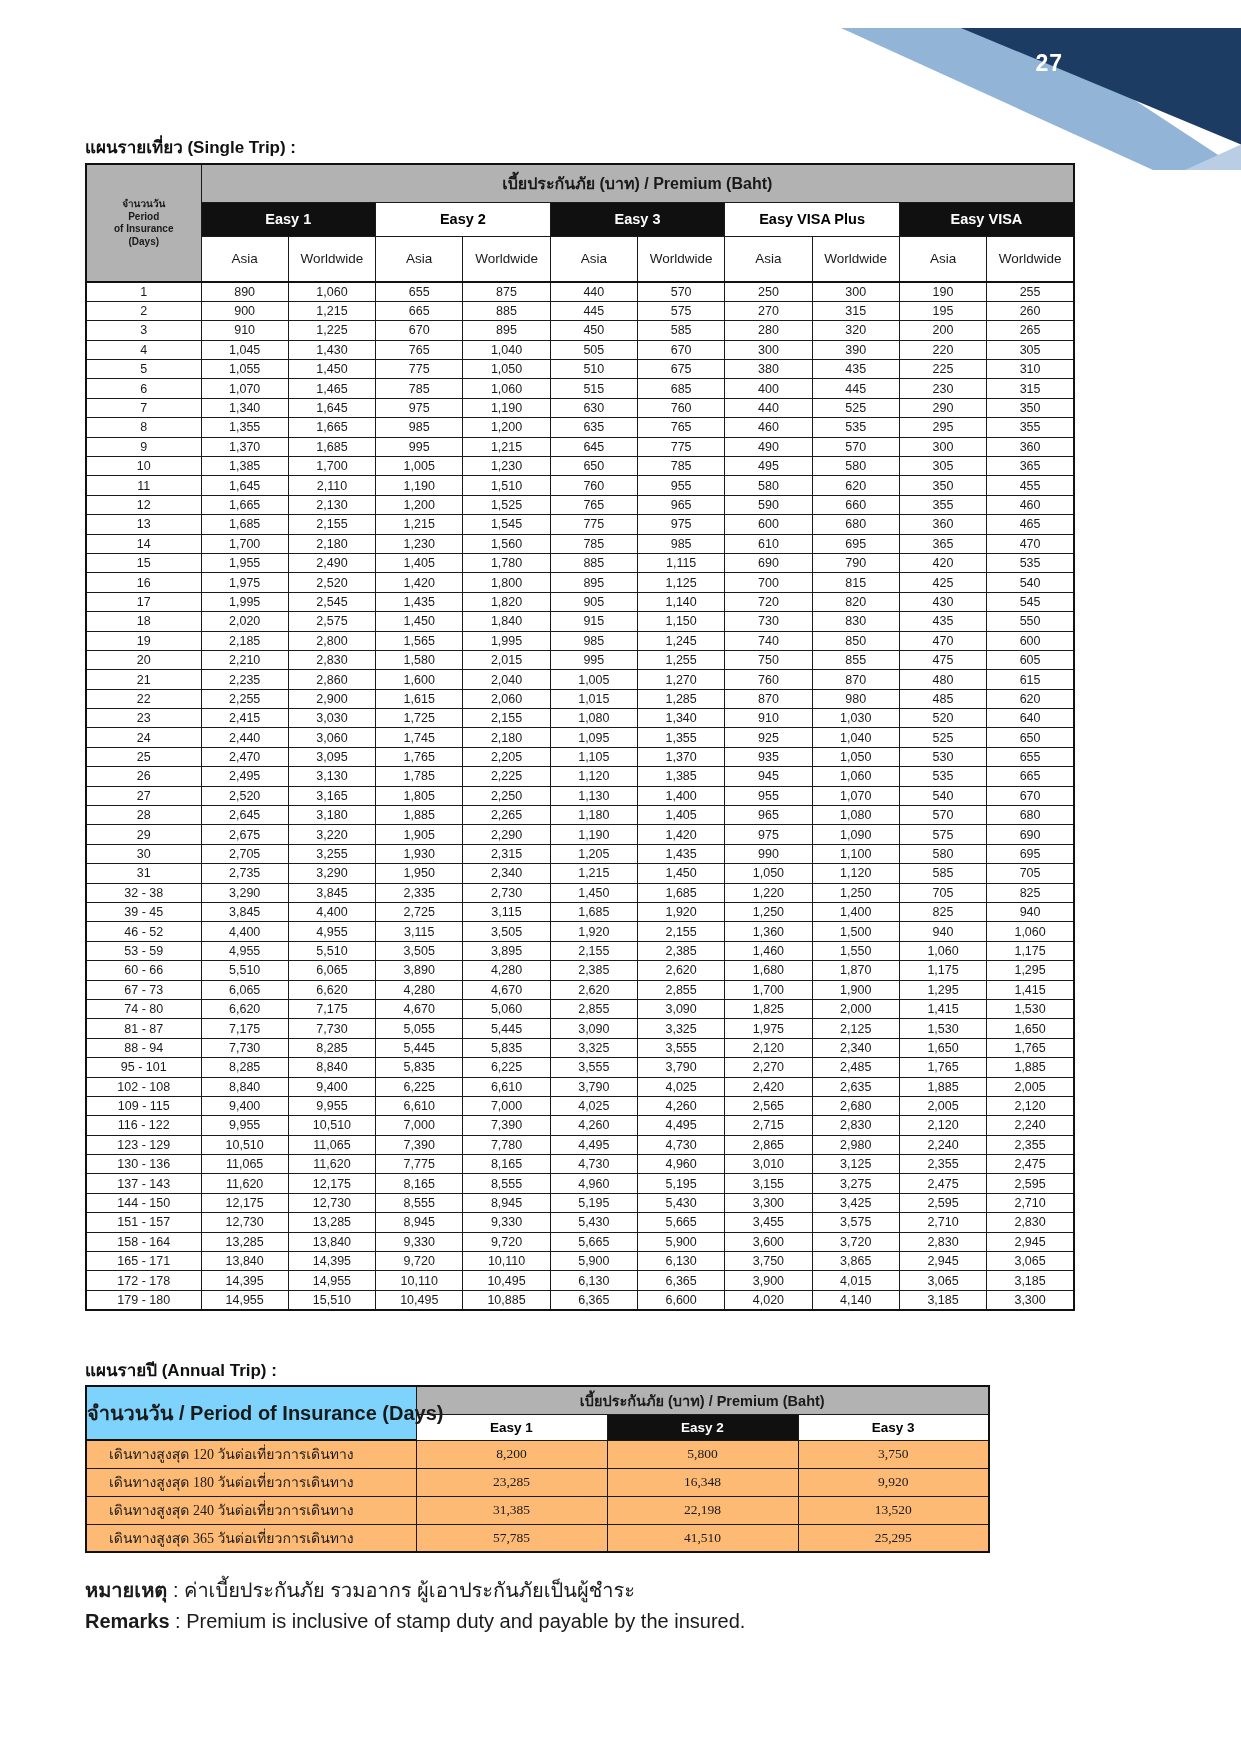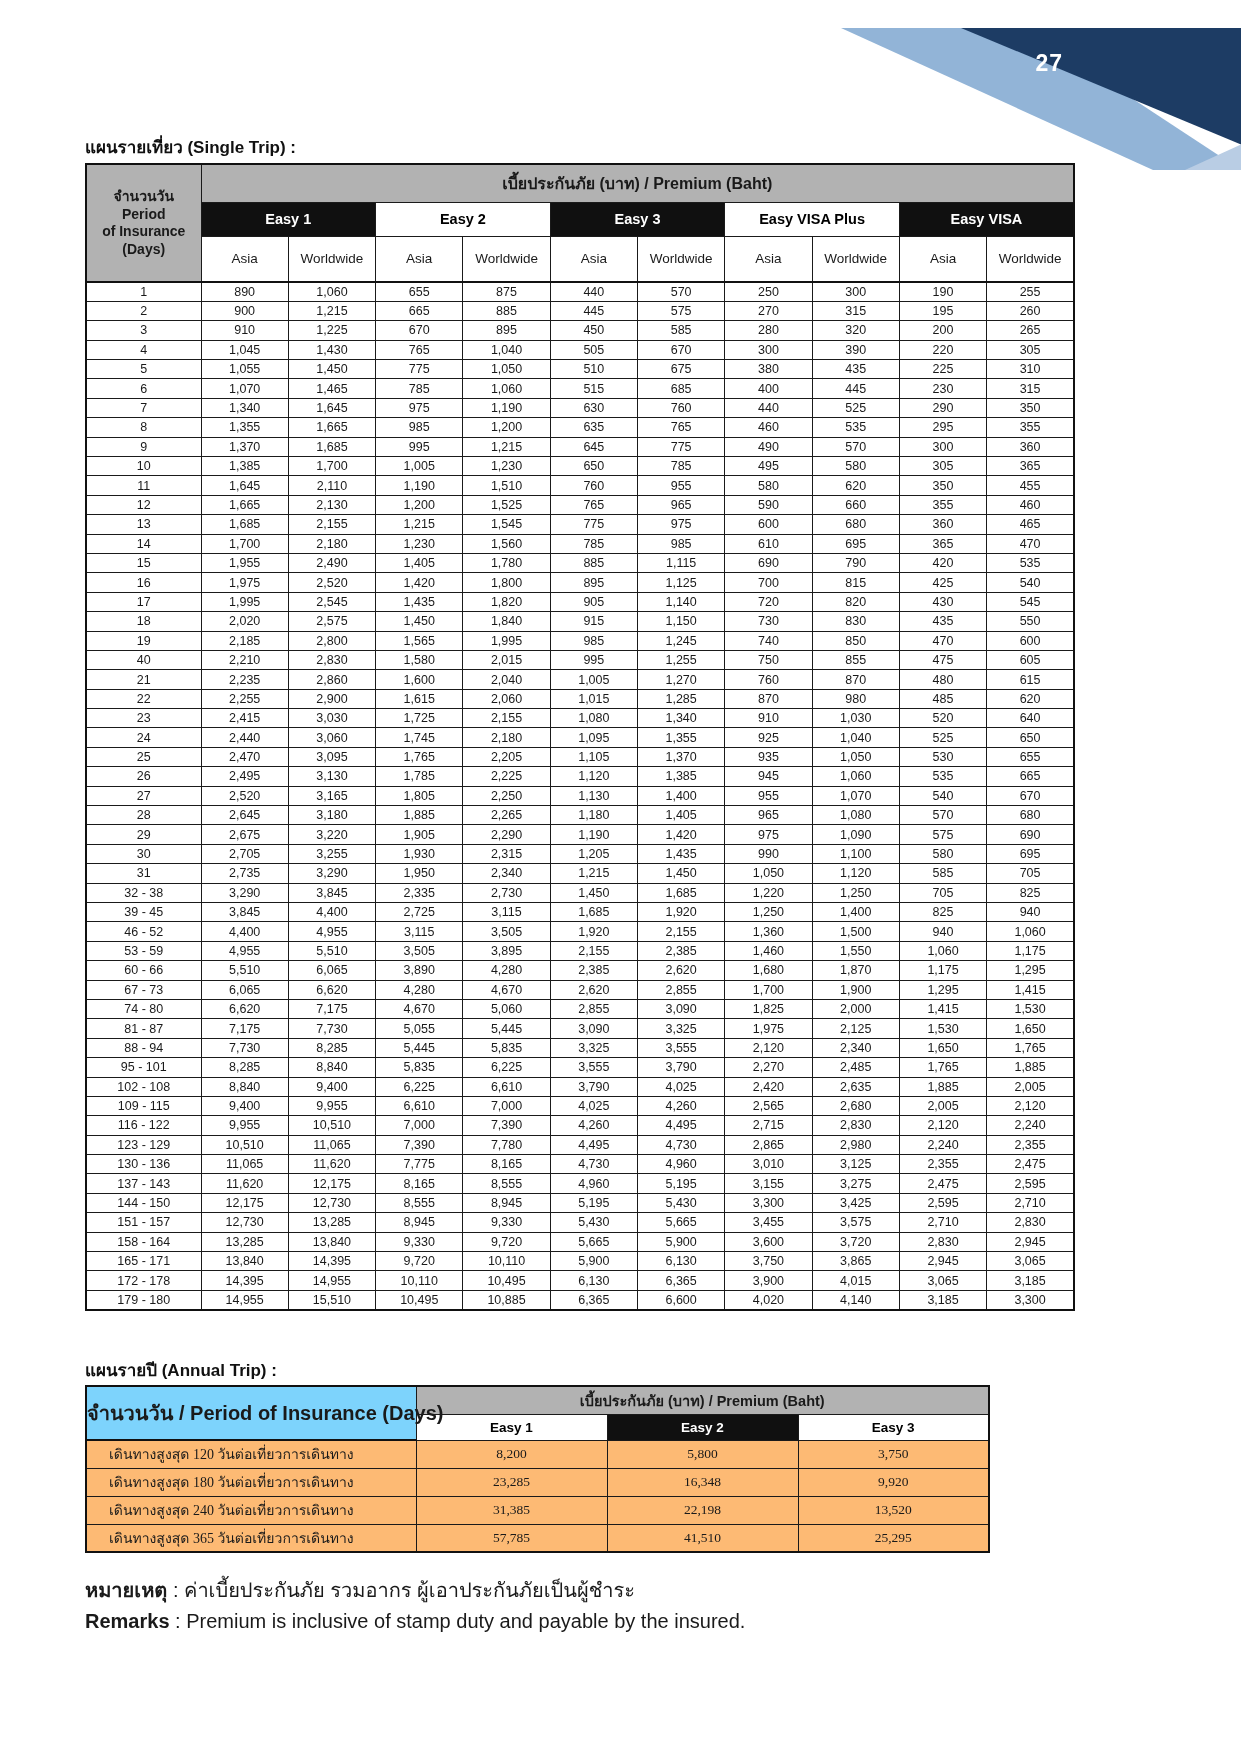--- a/index.html
+++ b/index.html
@@ -34,21 +34,21 @@
   table { border-collapse:collapse; table-layout:fixed; }
   .single-table { position:absolute; left:85px; top:163px; width:990px; }
   .single-table th, .single-table td {
     border:1px solid #1a1a1a; text-align:center; vertical-align:middle;
     overflow:hidden; white-space:nowrap;
   }
   .single-table { border:2px solid #111; }
   .col-days { width:115px; }
 
   .days-head {
-    background:#b2b2b2; font-size:14px; font-weight:bold; line-height:1.25;
+    background:#b2b2b2; font-size:10px; font-weight:bold; line-height:1.25;
     border-bottom:2px solid #111 !important;
   }
   .premium-head {
     background:#b2b2b2; font-size:16px; font-weight:bold; height:38px;
   }
   .plan-row th { height:34px; font-size:14.5px; font-weight:bold; }
   .plan-dark  { background:#101010; color:#ffffff; }
   .plan-light { background:#ffffff; color:#000; }
   .region-row th {
     height:46px; font-size:13.5px; font-weight:normal; background:#fff;
@@ -377,21 +377,21 @@
           <td class="premium-cell">1,565</td>
           <td class="premium-cell">1,995</td>
           <td class="premium-cell">985</td>
           <td class="premium-cell">1,245</td>
           <td class="premium-cell">740</td>
           <td class="premium-cell">850</td>
           <td class="premium-cell">470</td>
           <td class="premium-cell">600</td>
         </tr>
         <tr>
-          <td class="days-cell">40</td>
+          <td class="days-cell">20</td>
           <td class="premium-cell">2,210</td>
           <td class="premium-cell">2,830</td>
           <td class="premium-cell">1,580</td>
           <td class="premium-cell">2,015</td>
           <td class="premium-cell">995</td>
           <td class="premium-cell">1,255</td>
           <td class="premium-cell">750</td>
           <td class="premium-cell">855</td>
           <td class="premium-cell">475</td>
           <td class="premium-cell">605</td>

